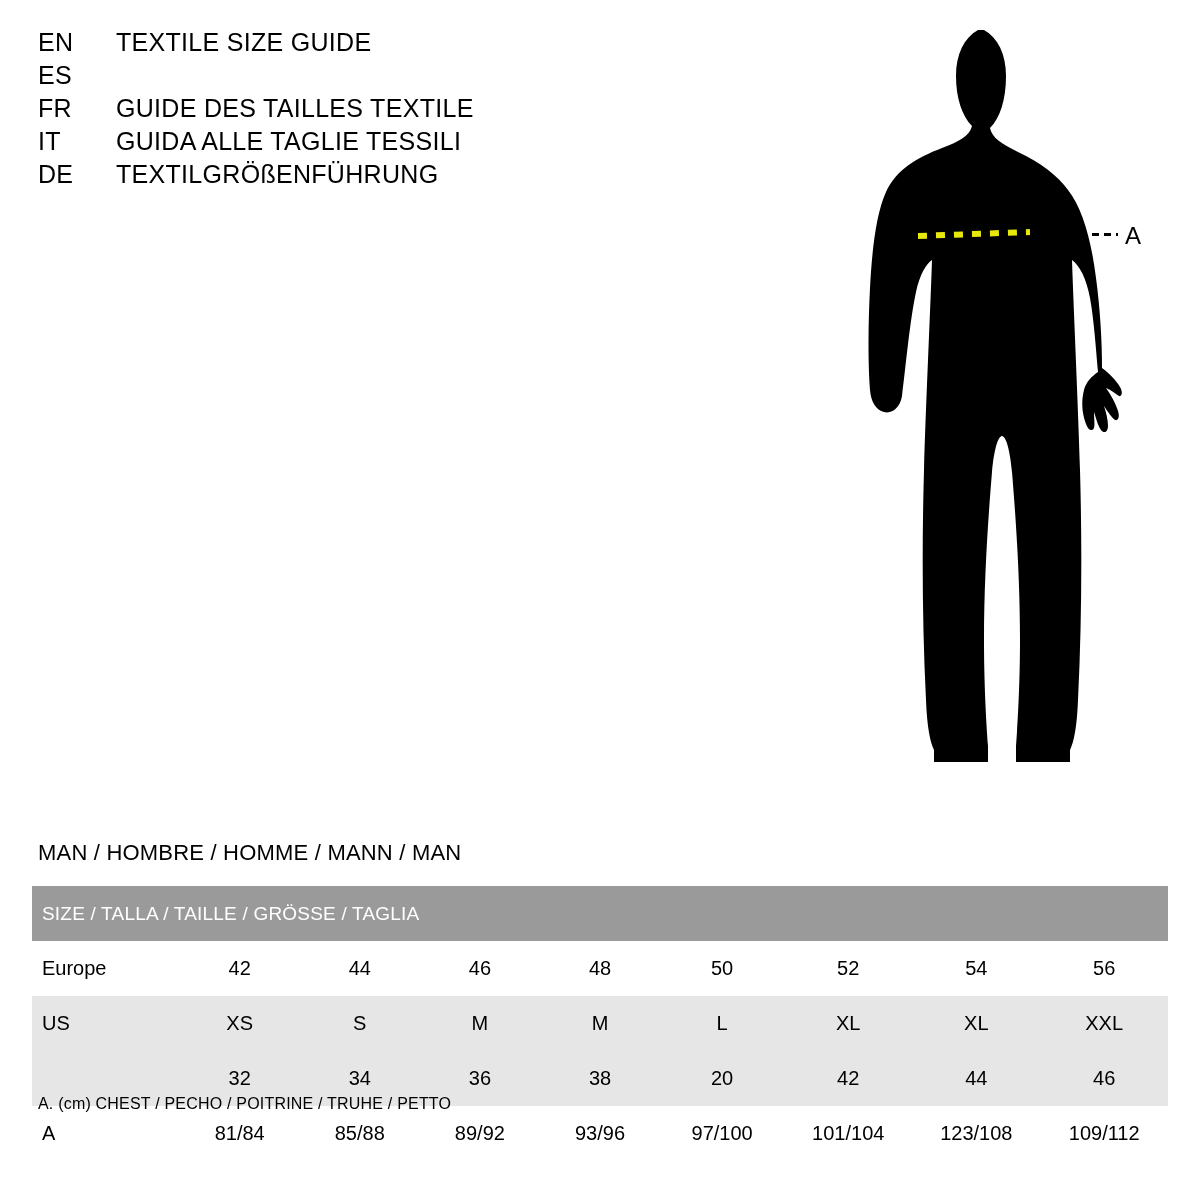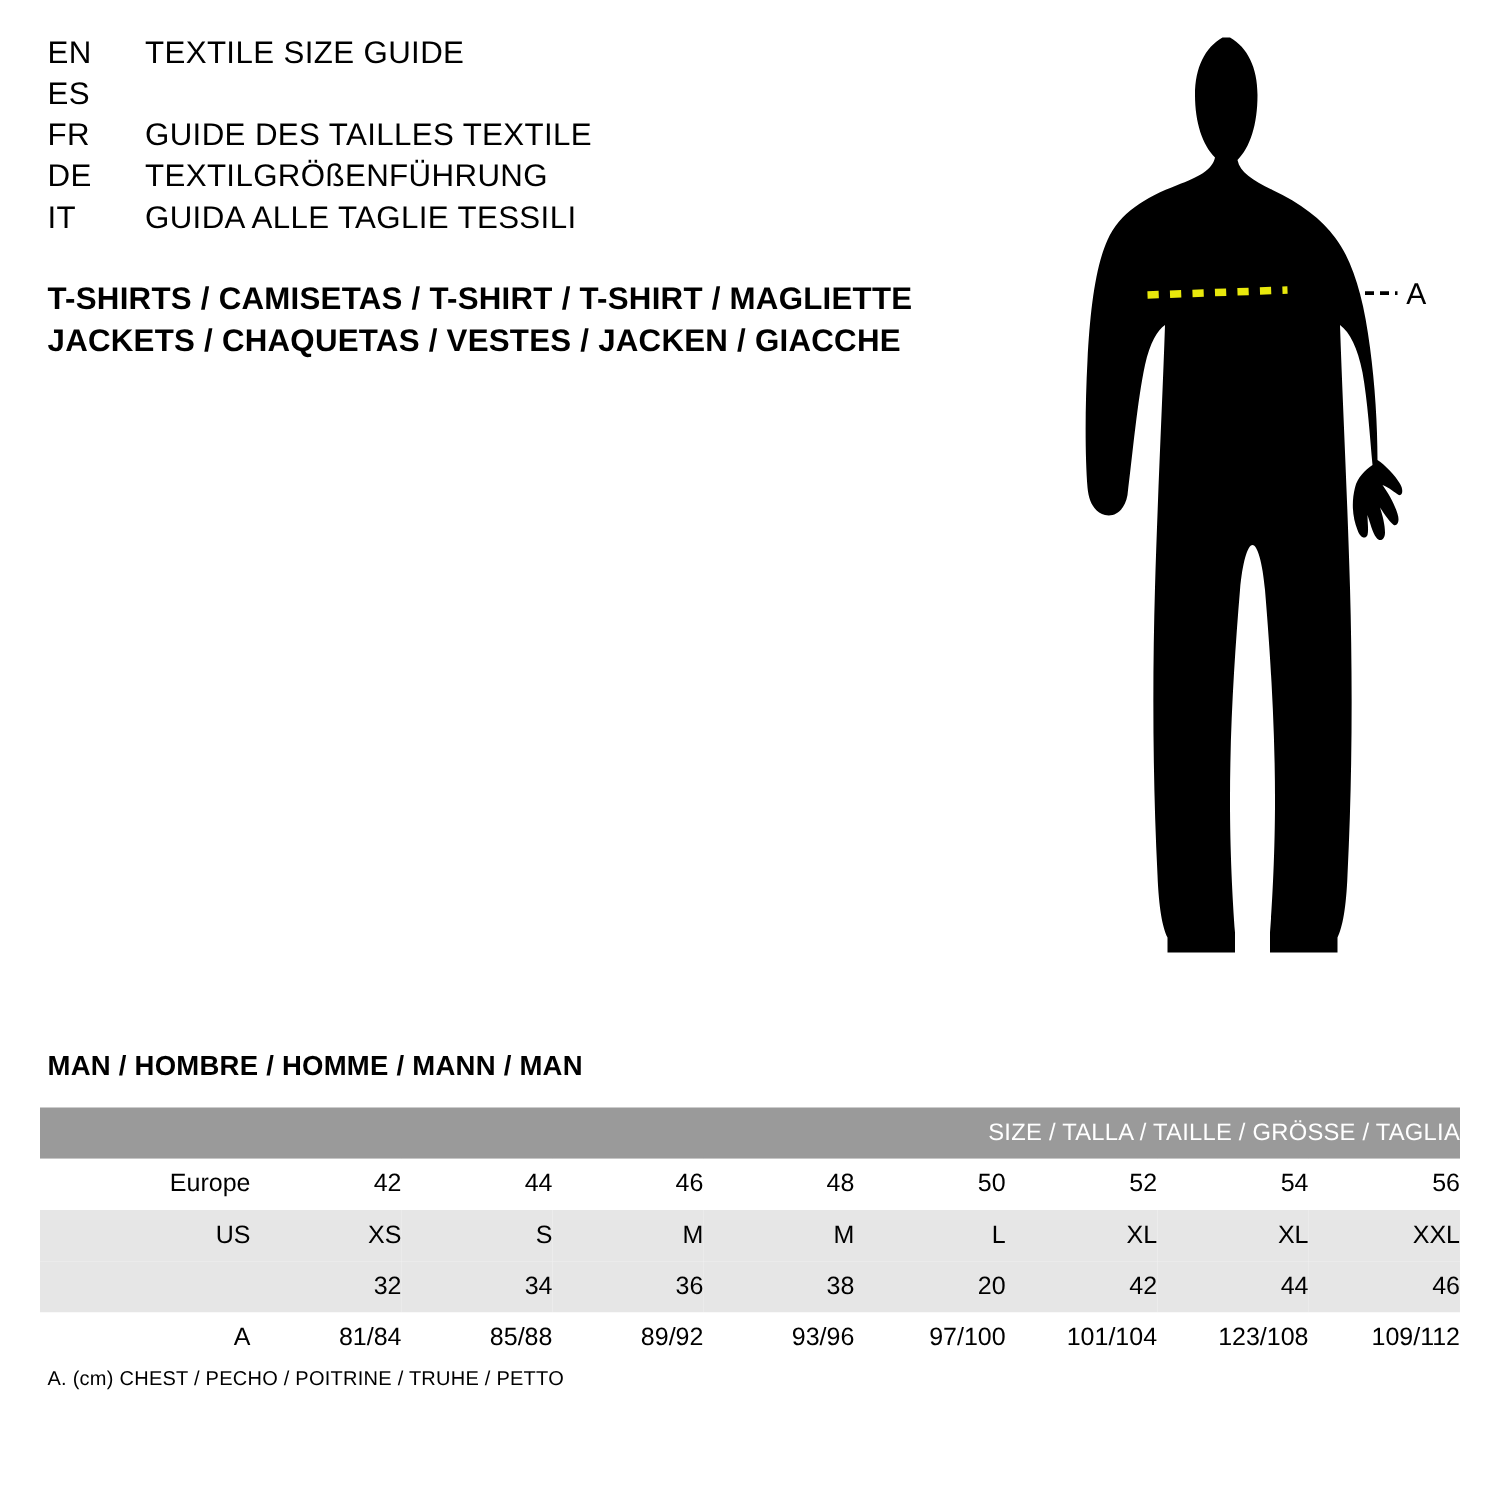--- a/index.html
+++ b/index.html
@@ -83,36 +83,35 @@
     height: 3px;
     background: repeating-linear-gradient(to right, #000 0 7px, transparent 7px 12px);
   }
 
   
   .table-title {
     position: absolute;
     left: 38px;
     top: 840px;
     font-size: 22px;
-    font-weight: bold;
+    font-weight: normal;
     letter-spacing: 0.2px;
   }
   table.size-table {
     position: absolute;
     left: 32px;
     top: 886px;
     width: 1136px;
     border-collapse: collapse;
     font-size: 20px;
   }
   table.size-table td {
-    padding: 0;
-    height: 41px;
+    padding: 12px;
+    height: 31px;
     vertical-align: middle;
-    text-align: right;
   }
   .row-head td {
     background: #9a9a9a;
     color: #ffffff;
     font-size: 19px;
     letter-spacing: 0.2px;
   }
   .row-light td { background: #ffffff; }
   .row-grey td { background: #e6e6e6; }
 
@@ -145,33 +144,29 @@
       <span class="lang-text">TEXTILE SIZE GUIDE</span>
     </div>
     <div class="lang-row">
       <span class="lang-code">ES</span>
     </div>
     <div class="lang-row">
       <span class="lang-code">FR</span>
       <span class="lang-text">GUIDE DES TAILLES TEXTILE</span>
     </div>
     <div class="lang-row">
+      <span class="lang-code">IT</span>
+      <span class="lang-text">GUIDA ALLE TAGLIE TESSILI</span>
+    </div>
+    <div class="lang-row">
       <span class="lang-code">DE</span>
       <span class="lang-text">TEXTILGRÖßENFÜHRUNG</span>
     </div>
-    <div class="lang-row">
-      <span class="lang-code">IT</span>
-      <span class="lang-text">GUIDA ALLE TAGLIE TESSILI</span>
-    </div>
   </div>
 
-  <div class="category-block">
-    <div class="category-row">T-SHIRTS / CAMISETAS / T-SHIRT / T-SHIRT / MAGLIETTE</div>
-    <div class="category-row">JACKETS / CHAQUETAS / VESTES / JACKEN / GIACCHE</div>
-  </div>
 
   <div class="figure-wrap">
     <svg width="340" height="770" viewBox="0 0 340 770" xmlns="http://www.w3.org/2000/svg">
       <path fill="#000000" d="
         M148,10
         C134,18 126,34 126,56
         C126,78 132,96 142,106
         C140,116 128,122 112,128
         C86,138 66,150 56,172
         C46,194 42,230 40,268

